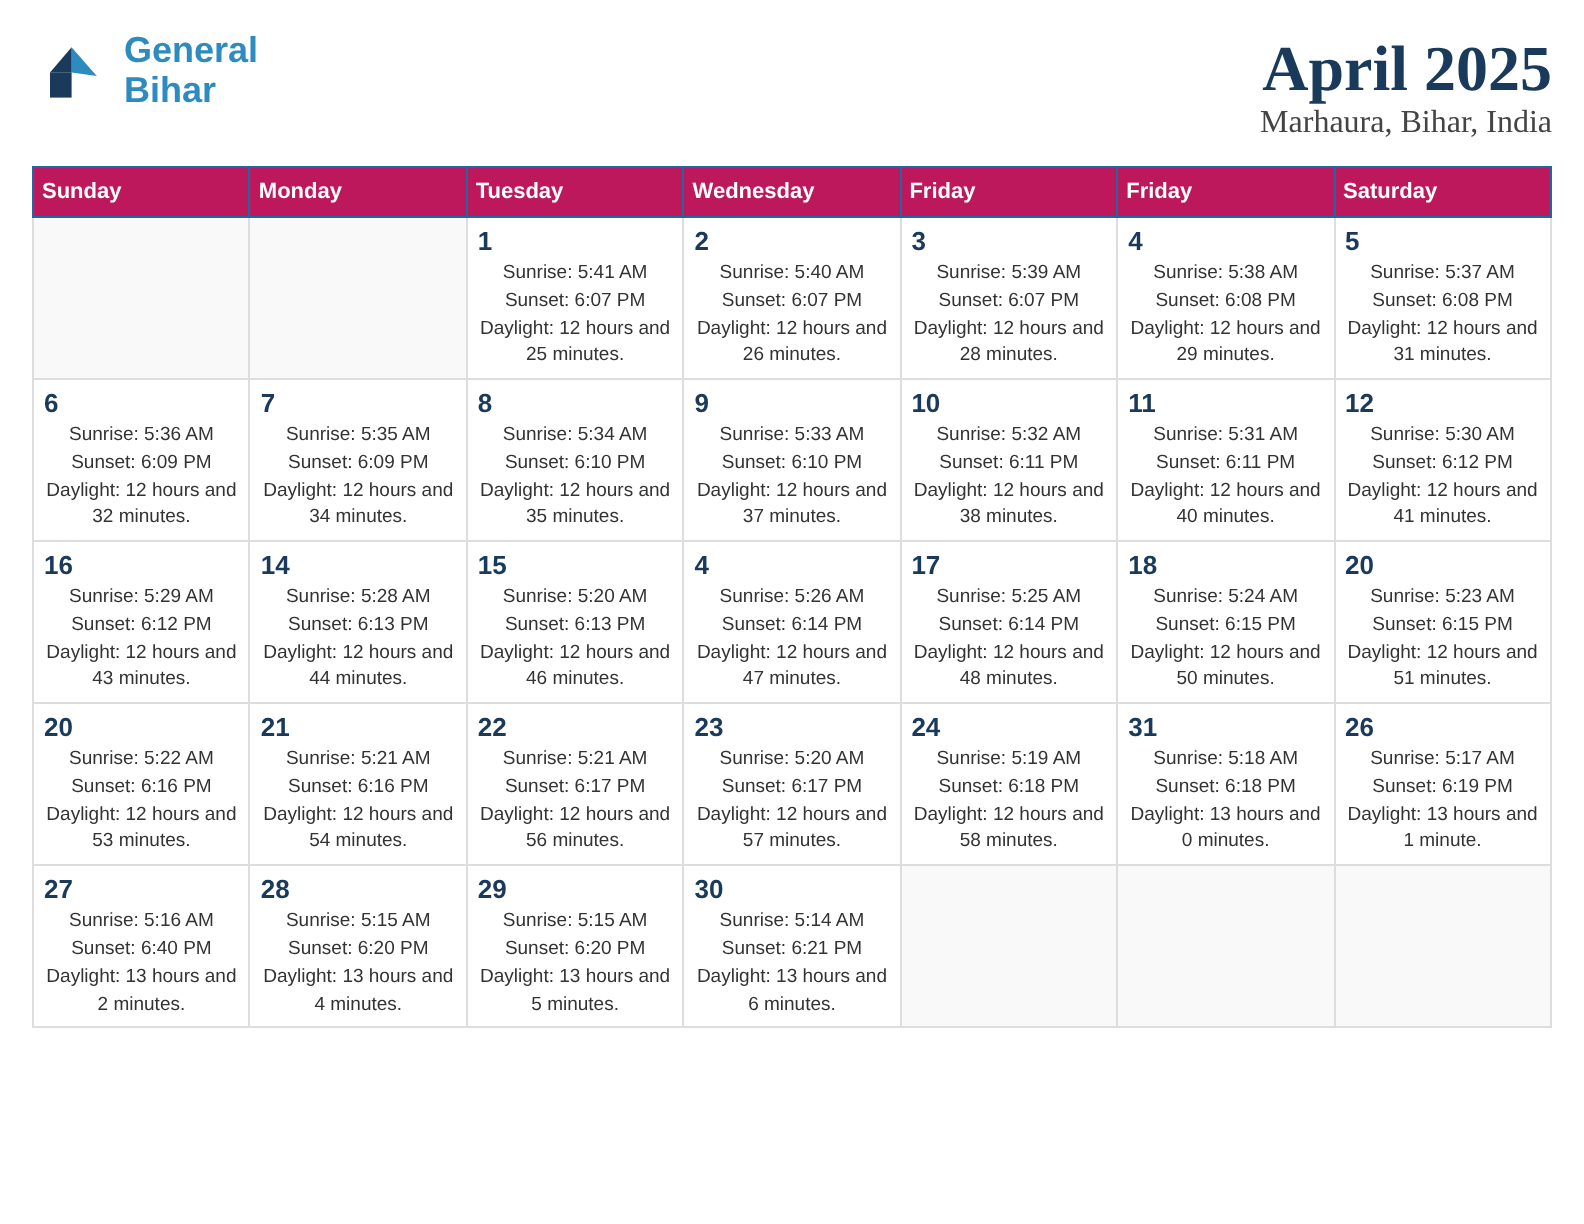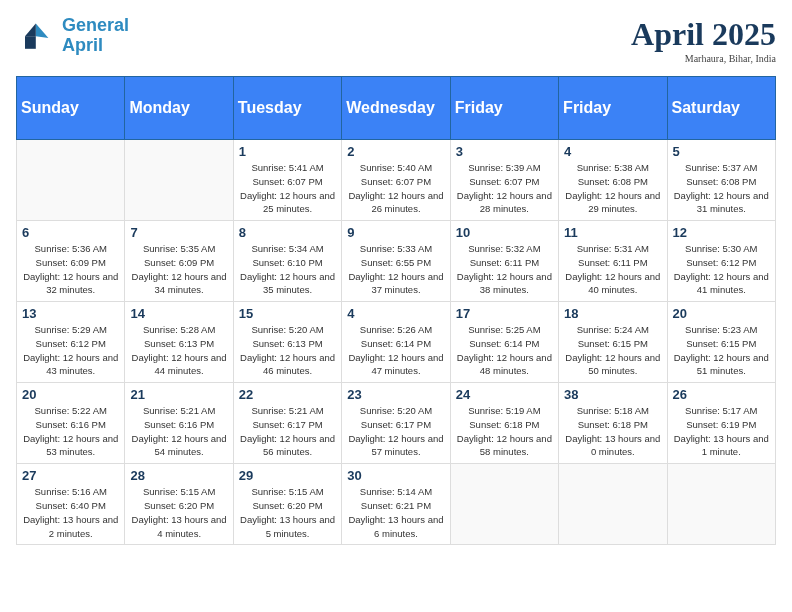--- a/index.html
+++ b/index.html
@@ -37,34 +37,34 @@
     .title-area {
       text-align: right;
       font-family: Liberation Serif, serif;
     }
     .month-title {
       font-size: 32px;
       font-weight: bold;
       color: #1a3a5c;
     }
     .subtitle {
-      font-size: 10px;
+      font-size: 16px;
       color: #444;
     }
     .calendar {
       width: 100%;
       border-collapse: collapse;
       border: 1px solid #ccc;
     }
     .calendar th {
-      background: #3b82f6;
+      background: #be185d;
       color: #fff;
-      font-size: 16px;
+      font-size: 11px;
       font-weight: bold;
-      padding: 22px 4px;
+      padding: 6px 4px;
       text-align: left;
       border: 1px solid #2265a0;
     }
     .calendar td {
       vertical-align: top;
       border: 1px solid #ddd;
       padding: 4px 5px;
       width: 108px;
       min-height: 80px;
       font-size: 10px;
@@ -93,21 +93,21 @@
 
 <div class="header-area">
   <div class="logo">
     <svg class="logo-icon" viewBox="0 0 40 40">
       <polygon points="22,4 36,20 22,18" fill="#2e8bc0"></polygon>
       <polygon points="22,4 22,18 10,18" fill="#1a3a5c"></polygon>
       <polygon points="10,18 22,18 22,32 10,32" fill="#1a3a5c"></polygon>
     </svg>
     <div class="logo-text">
       <span>General</span><br>
-      <span style="color:#2e8bc0">April</span>
+      <span style="color:#2e8bc0">Bihar</span>
     </div>
   </div>
   <div class="title-area">
     <div class="month-title">April 2025</div>
     <div class="subtitle">Marhaura, Bihar, India</div>
   </div>
 </div>
 
 <table class="calendar">
   <thead>
@@ -171,21 +171,21 @@
         </td>
         <td>
           <span class="day-number">8</span>
           <div class="day-info">Sunrise: 5:34 AM
 Sunset: 6:10 PM
 Daylight: 12 hours and 35 minutes.</div>
         </td>
         <td>
           <span class="day-number">9</span>
           <div class="day-info">Sunrise: 5:33 AM
-Sunset: 6:55 PM
+Sunset: 6:10 PM
 Daylight: 12 hours and 37 minutes.</div>
         </td>
         <td>
           <span class="day-number">10</span>
           <div class="day-info">Sunrise: 5:32 AM
 Sunset: 6:11 PM
 Daylight: 12 hours and 38 minutes.</div>
         </td>
         <td>
           <span class="day-number">11</span>
@@ -195,21 +195,21 @@
         </td>
         <td>
           <span class="day-number">12</span>
           <div class="day-info">Sunrise: 5:30 AM
 Sunset: 6:12 PM
 Daylight: 12 hours and 41 minutes.</div>
         </td>
       </tr>
       <tr>
         <td>
-          <span class="day-number">13</span>
+          <span class="day-number">16</span>
           <div class="day-info">Sunrise: 5:29 AM
 Sunset: 6:12 PM
 Daylight: 12 hours and 43 minutes.</div>
         </td>
         <td>
           <span class="day-number">14</span>
           <div class="day-info">Sunrise: 5:28 AM
 Sunset: 6:13 PM
 Daylight: 12 hours and 44 minutes.</div>
         </td>
@@ -269,21 +269,21 @@
 Sunset: 6:17 PM
 Daylight: 12 hours and 57 minutes.</div>
         </td>
         <td>
           <span class="day-number">24</span>
           <div class="day-info">Sunrise: 5:19 AM
 Sunset: 6:18 PM
 Daylight: 12 hours and 58 minutes.</div>
         </td>
         <td>
-          <span class="day-number">38</span>
+          <span class="day-number">31</span>
           <div class="day-info">Sunrise: 5:18 AM
 Sunset: 6:18 PM
 Daylight: 13 hours and 0 minutes.</div>
         </td>
         <td>
           <span class="day-number">26</span>
           <div class="day-info">Sunrise: 5:17 AM
 Sunset: 6:19 PM
 Daylight: 13 hours and 1 minute.</div>
         </td>

